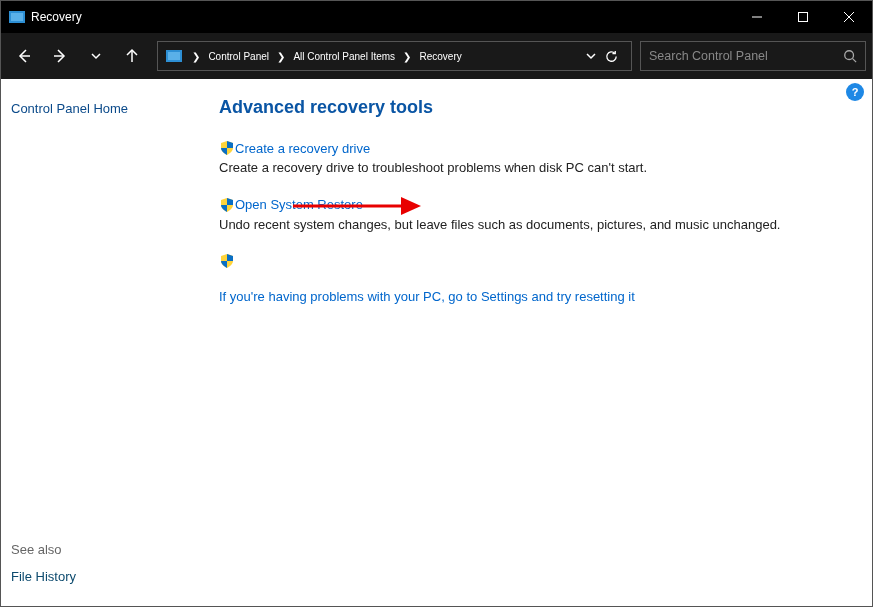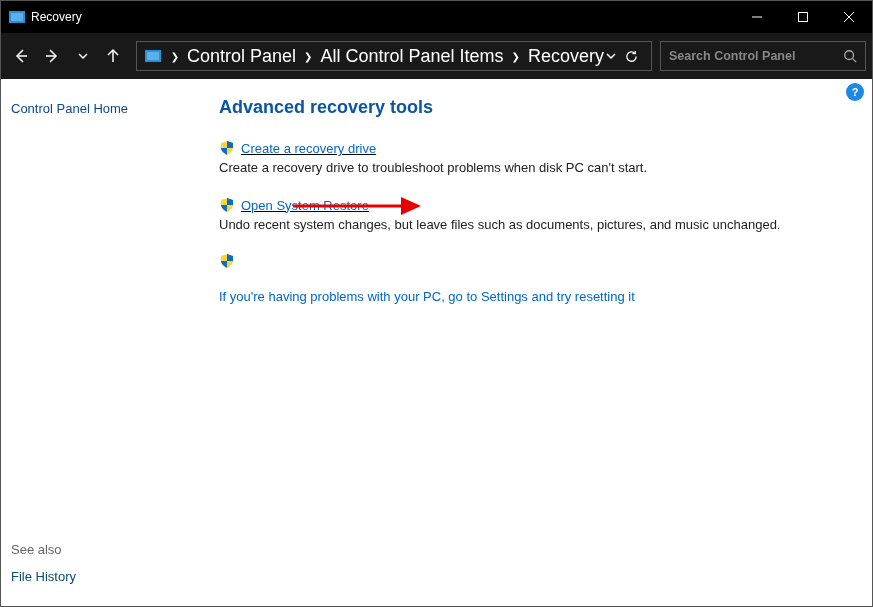--- a/index.html
+++ b/index.html
@@ -10,39 +10,39 @@
     .titlebar-title { font-size: 12px; margin-left: 6px; flex: 1; }
     .win-controls { display: flex; height: 100%; }
     .win-btn { width: 46px; display: flex; align-items: center; justify-content: center; color: #fff; }
 
     .toolbar { height: 46px; background: #191919; display: flex; align-items: center; padding: 0 6px; gap: 2px; }
     .nav-btn { width: 34px; height: 34px; display: flex; align-items: center; justify-content: center; color: #fff; border-radius: 3px; }
     .nav-btn svg { stroke: #fff; }
     .breadcrumbs { flex: 1; height: 30px; border: 1px solid #555; background: #191919; display: flex; align-items: center; margin: 0 6px; padding: 0 4px; }
     .bc-icon { width: 16px; height: 16px; margin: 0 4px; }
     .bc-sep { color: #fff; font-size: 10px; padding: 0 6px; }
-    .bc-item { color: #fff; font-size: 18px; padding: 0 2px; white-space: nowrap; }
+    .bc-item { color: #fff; font-size: 10px; padding: 0 2px; white-space: nowrap; }
     .bc-spacer { flex: 1; }
     .bc-right { display: flex; align-items: center; gap: 8px; padding-right: 8px; }
     .searchbox { width: 226px; height: 30px; border: 1px solid #555; background: #191919; display: flex; align-items: center; padding: 0 8px; }
-    .searchbox input { flex: 1; background: transparent; border: none; color: #fff; font-size: 12.5px; outline: none; font-weight: bold; }
+    .searchbox input { flex: 1; background: transparent; border: none; color: #fff; font-size: 12.5px; outline: none; }
     .searchbox input::placeholder { color: #888; }
     .search-ico { color: #aaa; }
 
     .content-area { position: absolute; top: 78px; left: 0; right: 0; bottom: 0; background: #fff; display: flex; }
     .sidebar { width: 206px; padding: 22px 10px; display: flex; flex-direction: column; font-size: 13px; color: #222; }
     .sidebar-top { flex: 1; }
     .cp-home { color: #0b4a8a; }
     .see-also-hdr { color: #666; margin-bottom: 12px; }
     .see-also-link { color: #0c4a6e; }
 
     .main { flex: 1; padding: 18px 28px 0 12px; position: relative; }
     .heading { color: #0a55a4; font-size: 18px; font-weight: 700; margin-bottom: 22px; }
     .tool { margin-bottom: 20px; }
-    .tool-link-row { display: flex; align-items: flex-end; gap: 6px; margin-bottom: 3px; text-decoration: underline; }
+    .tool-link-row { display: flex; align-items: center; margin-bottom: 3px; }
     .tool-link { color: #0066cc; font-size: 13px; cursor: pointer; }
     .tool-desc { color: #222; font-size: 13px; line-height: 1.35; }
     .extra-link { color: #0066cc; font-size: 13px; margin-top: 12px; cursor: pointer; }
 
     .help-btn { position: absolute; top: 4px; right: 8px; width: 18px; height: 18px; background: #1e88e5; color: #fff; border-radius: 50%; display: flex; align-items: center; justify-content: center; font-size: 11px; font-weight: bold; }
 
     .shield-icon { width: 16px; height: 16px; }
 
     .arrow-annot { position: absolute; left: 86px; top: 112px; pointer-events: none; }
   </style>

